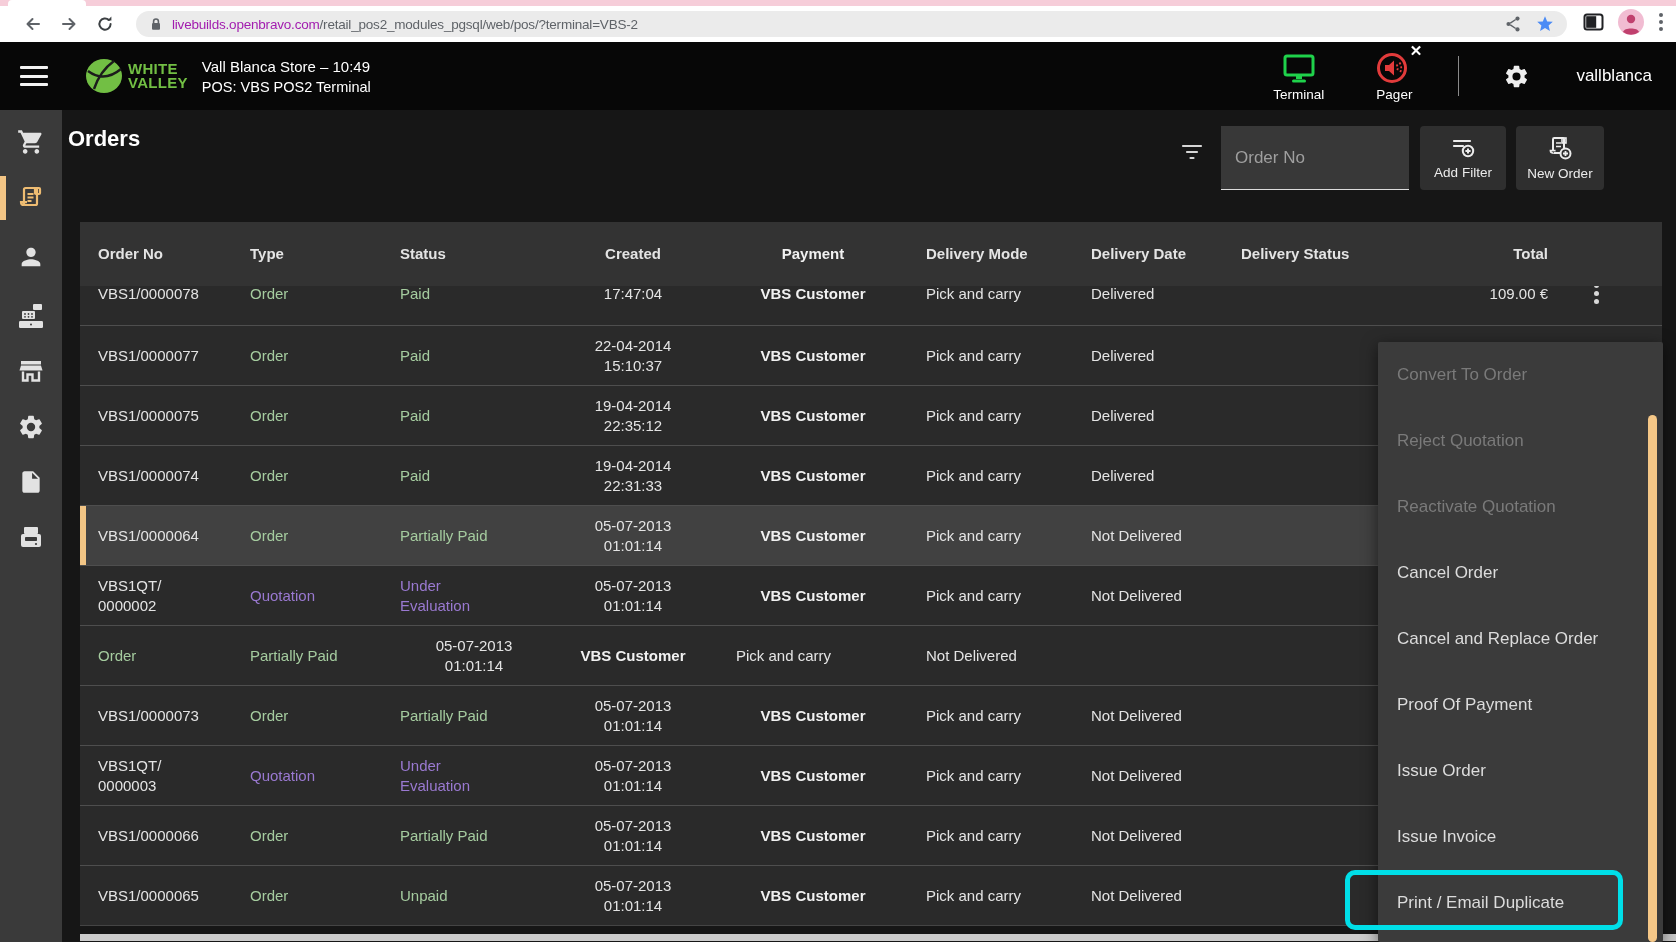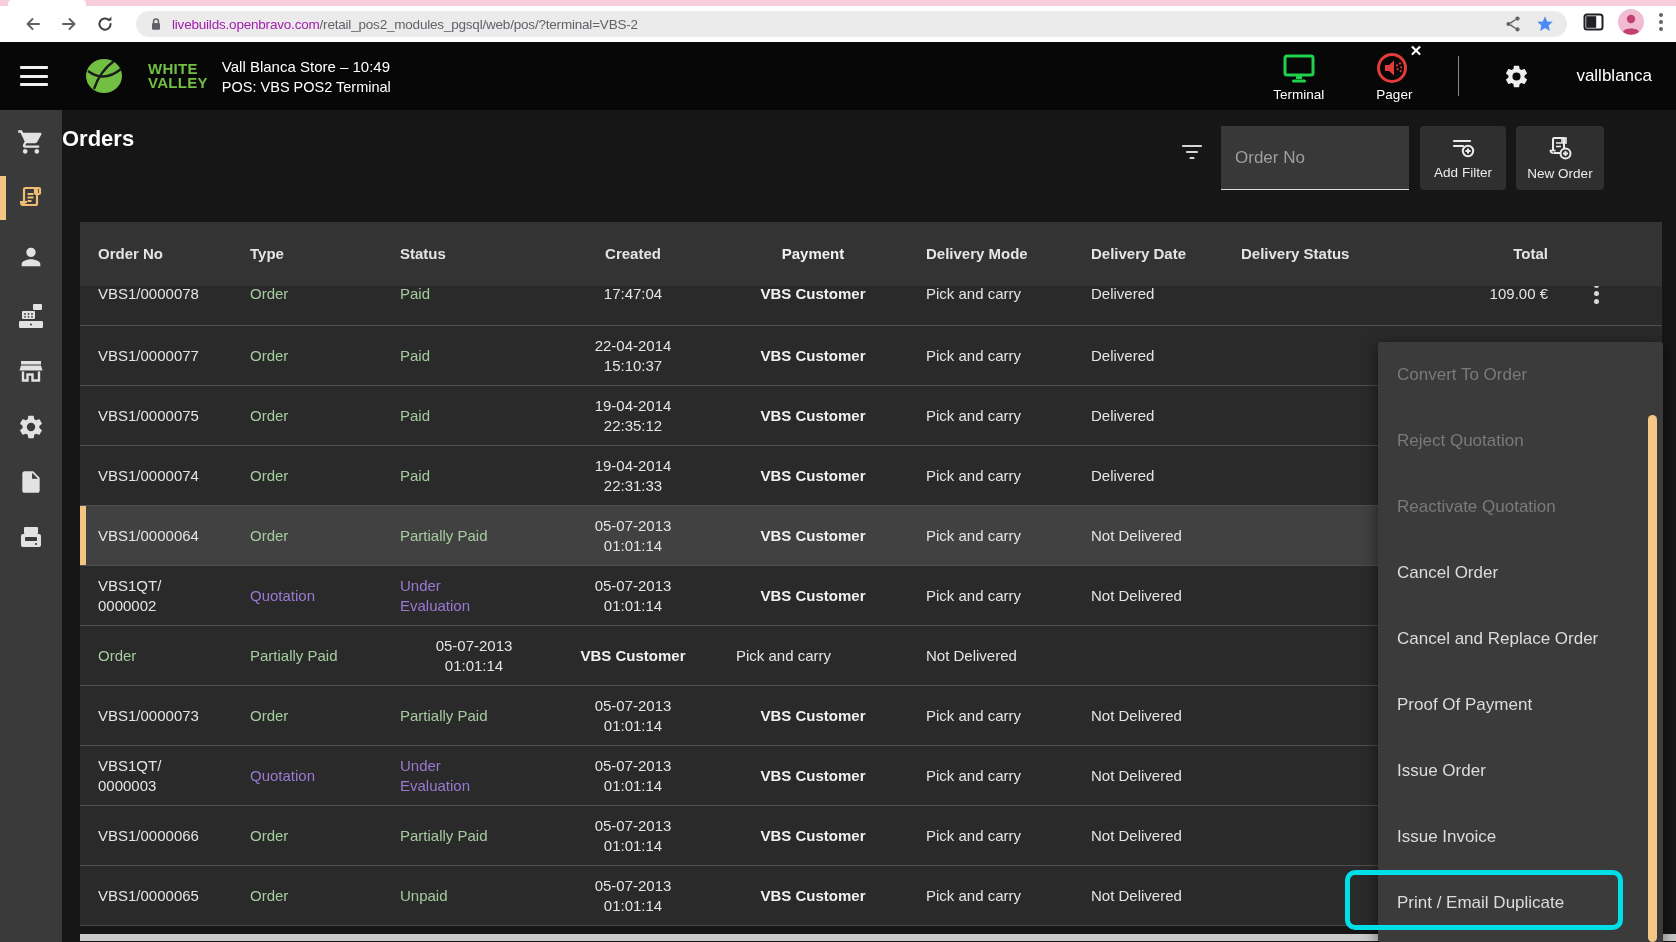--- a/index.html
+++ b/index.html
@@ -23,21 +23,21 @@
   .url-domain{color:#a21caf;}
   .url-path{color:#5f6368;}
   .pill-spacer{flex:1;}
   .pill-ic{width:24px;height:24px;display:flex;align-items:center;justify-content:center;margin-left:8px;flex:0 0 auto;}
   .chrome-right{display:flex;align-items:center;gap:13px;flex:0 0 auto;}
 
   
   .appbar{position:absolute;left:0;top:42px;width:1676px;height:68px;background:#070707;display:flex;align-items:center;}
   .hamburger{width:28px;height:20px;margin-left:20px;display:flex;flex-direction:column;justify-content:space-between;cursor:pointer;}
   .hamburger span{display:block;height:3px;background:#f2f2f2;border-radius:1px;}
-  .logo{display:flex;align-items:center;margin-left:36px;gap:20px;}
+  .logo{display:flex;align-items:center;margin-left:36px;}
   .logo-text{margin-left:4px;color:var(--logo-green);font-weight:700;font-size:15px;line-height:14px;letter-spacing:.3px;}
   .store-info{margin-left:14px;color:#fff;}
   .store-line1{font-size:15px;margin-bottom:4px;}
   .store-line2{font-size:14.5px;}
   .appbar-spacer{flex:1;}
   .ab-block{display:flex;flex-direction:column;align-items:center;color:#fff;font-size:13.5px;cursor:pointer;}
   .ab-block .ic{height:34px;display:flex;align-items:flex-end;justify-content:center;position:relative;}
   .ab-block .lbl{margin-top:3px;}
   .pager-x{position:absolute;right:-10px;top:-8px;color:#fff;font-size:15px;font-weight:700;}
   .ab-divider{width:1px;height:40px;background:#8a8a8a;margin:0 0 0 46px;}
@@ -47,21 +47,21 @@
   .block-pager{margin-left:52px;}
 
   
   .layout{position:absolute;left:0;top:110px;width:1676px;height:832px;display:flex;}
   .sidebar{position:relative;width:62px;height:832px;background:var(--sidebar-bg);flex:0 0 auto;}
   .sidebar-item{position:absolute;left:0;width:62px;height:46px;display:flex;align-items:center;justify-content:center;color:#e2e2e2;cursor:pointer;}
   .sidebar-item.active{color:#eebc72;}
   .sidebar-item.active::before{content:"";position:absolute;left:0;top:1px;width:6px;height:44px;background:var(--accent-gold);}
   .content{position:relative;flex:1;height:832px;background:var(--page-bg);overflow:hidden;}
 
-  .page-title{position:absolute;left:0;top:16px;color:#fff;font-size:22px;font-weight:700;}
+  .page-title{position:absolute;left:6px;top:16px;color:#fff;font-size:22px;font-weight:700;}
   .filter-funnel{position:absolute;left:1118px;top:32px;cursor:pointer;}
   .search-box{position:absolute;left:1159px;top:16px;width:188px;height:64px;background:#383838;border:none;border-bottom:1px solid #dcdcdc;color:#e8e8e8;font-size:17px;padding:0 14px;outline:none;}
   .search-box::placeholder{color:#9f9f9f;}
   .tool-btn{position:absolute;top:16px;height:64px;background:#2f2f2f;border-radius:4px;display:flex;flex-direction:column;align-items:center;justify-content:center;color:#ececec;font-size:13.5px;cursor:pointer;gap:3px;}
   .btn-add-filter{left:1358px;width:86px;}
   .btn-new-order{left:1454px;width:88px;}
 
   
   .table{position:absolute;left:18px;top:112px;width:1582px;}
   .thead,.trow{display:grid;grid-template-columns:152px 150px 148px 170px 190px 165px 150px 150px 175px 96px;padding:0 18px;}

